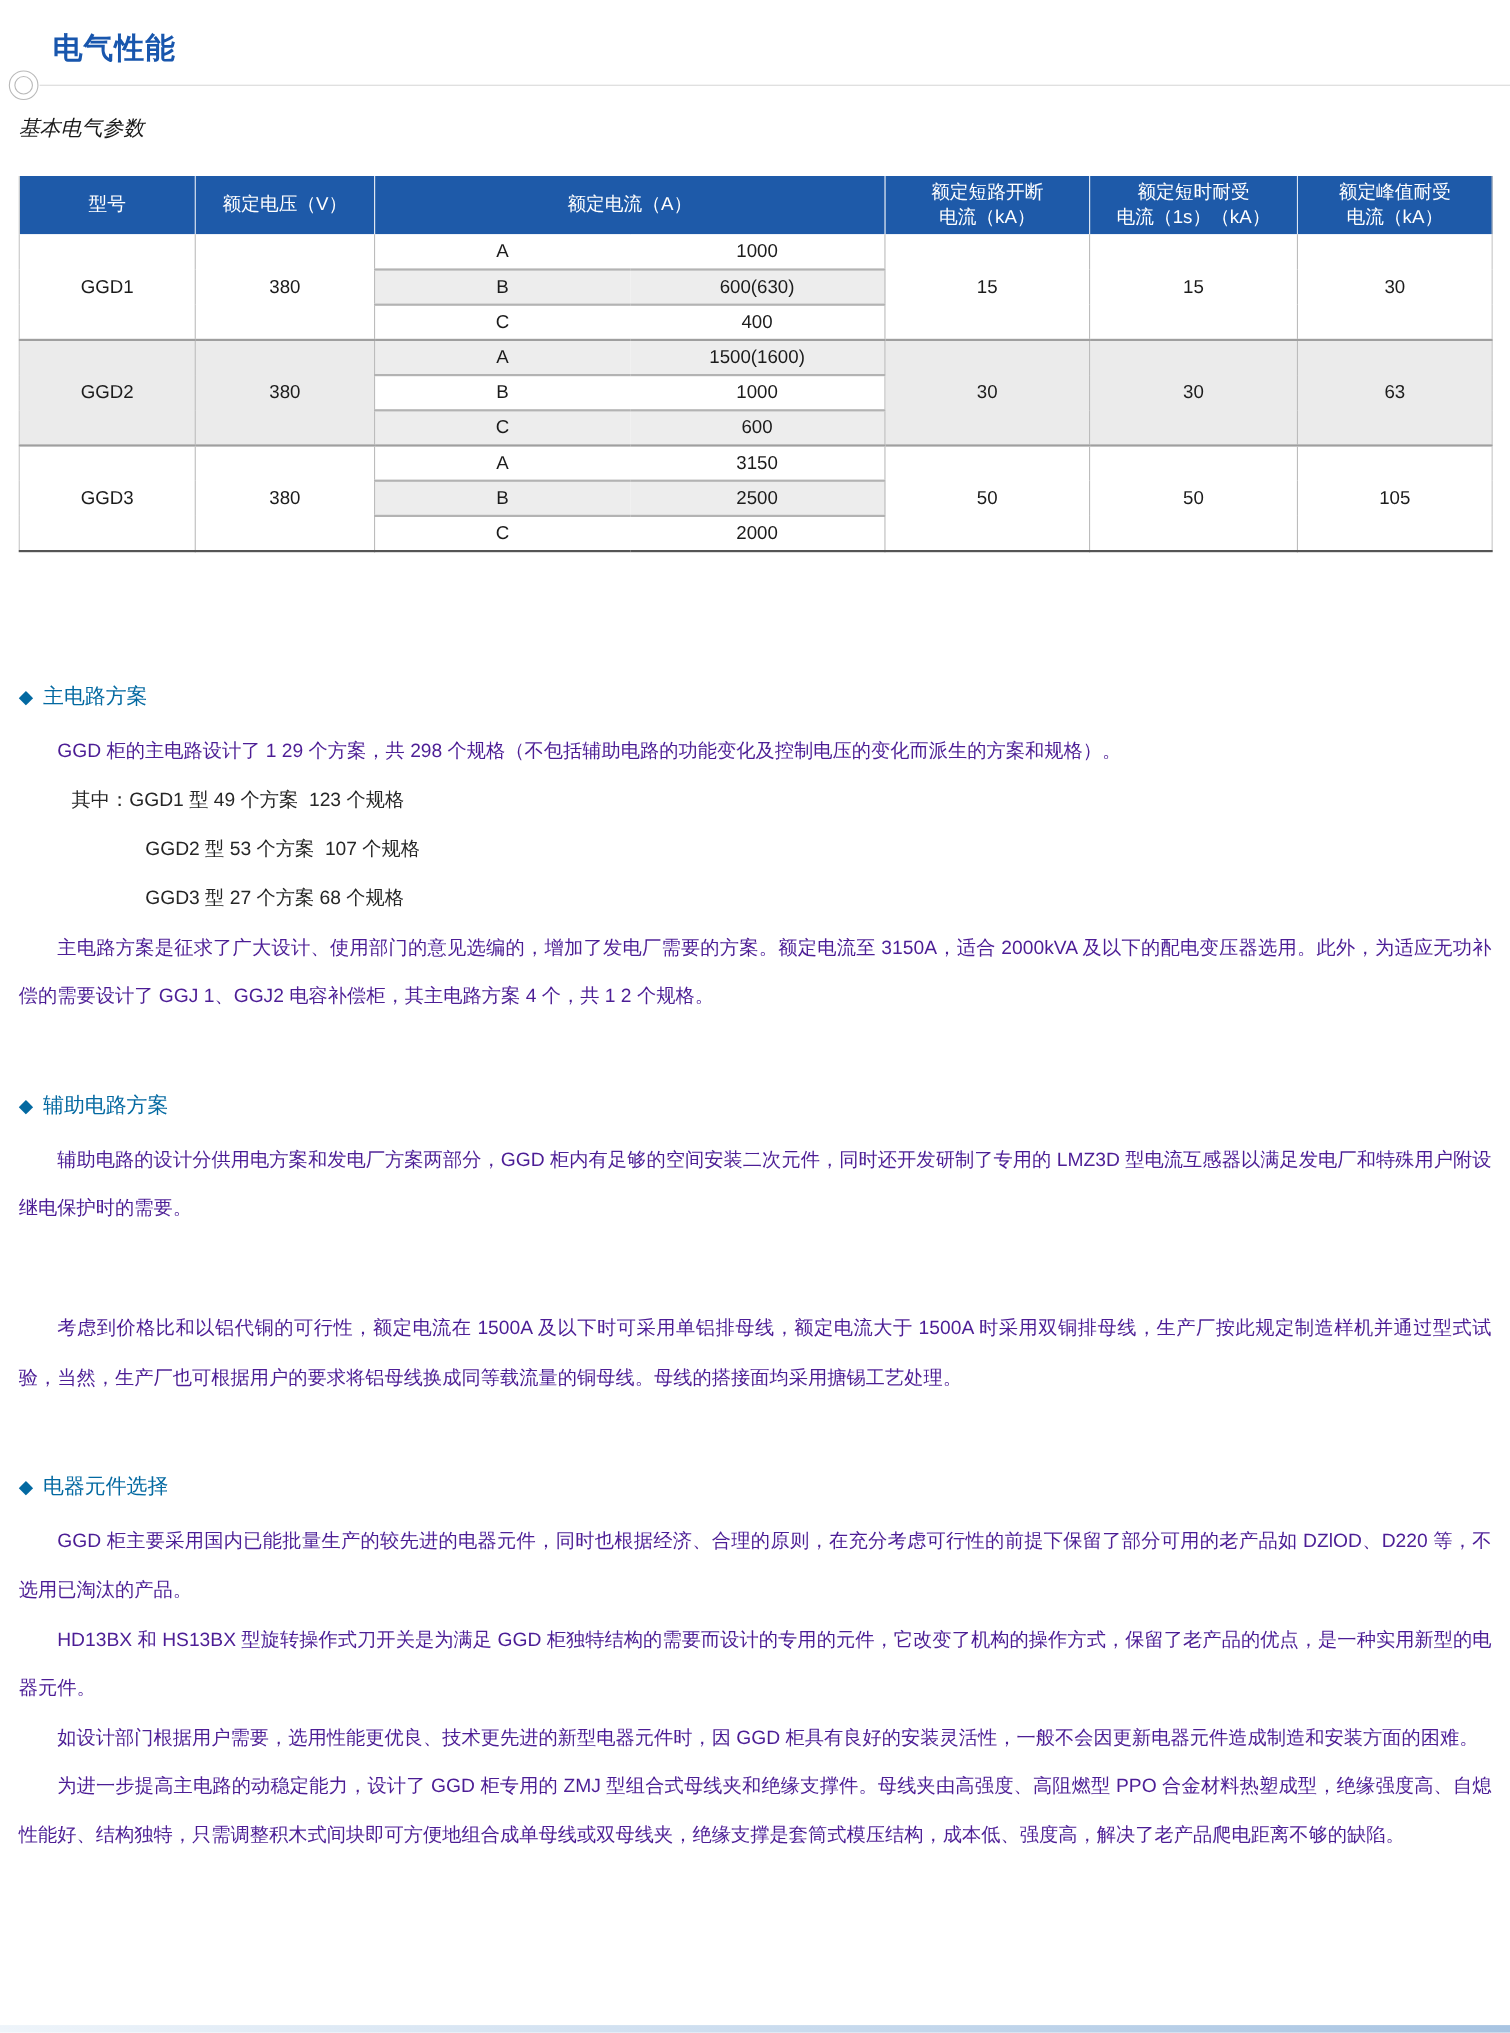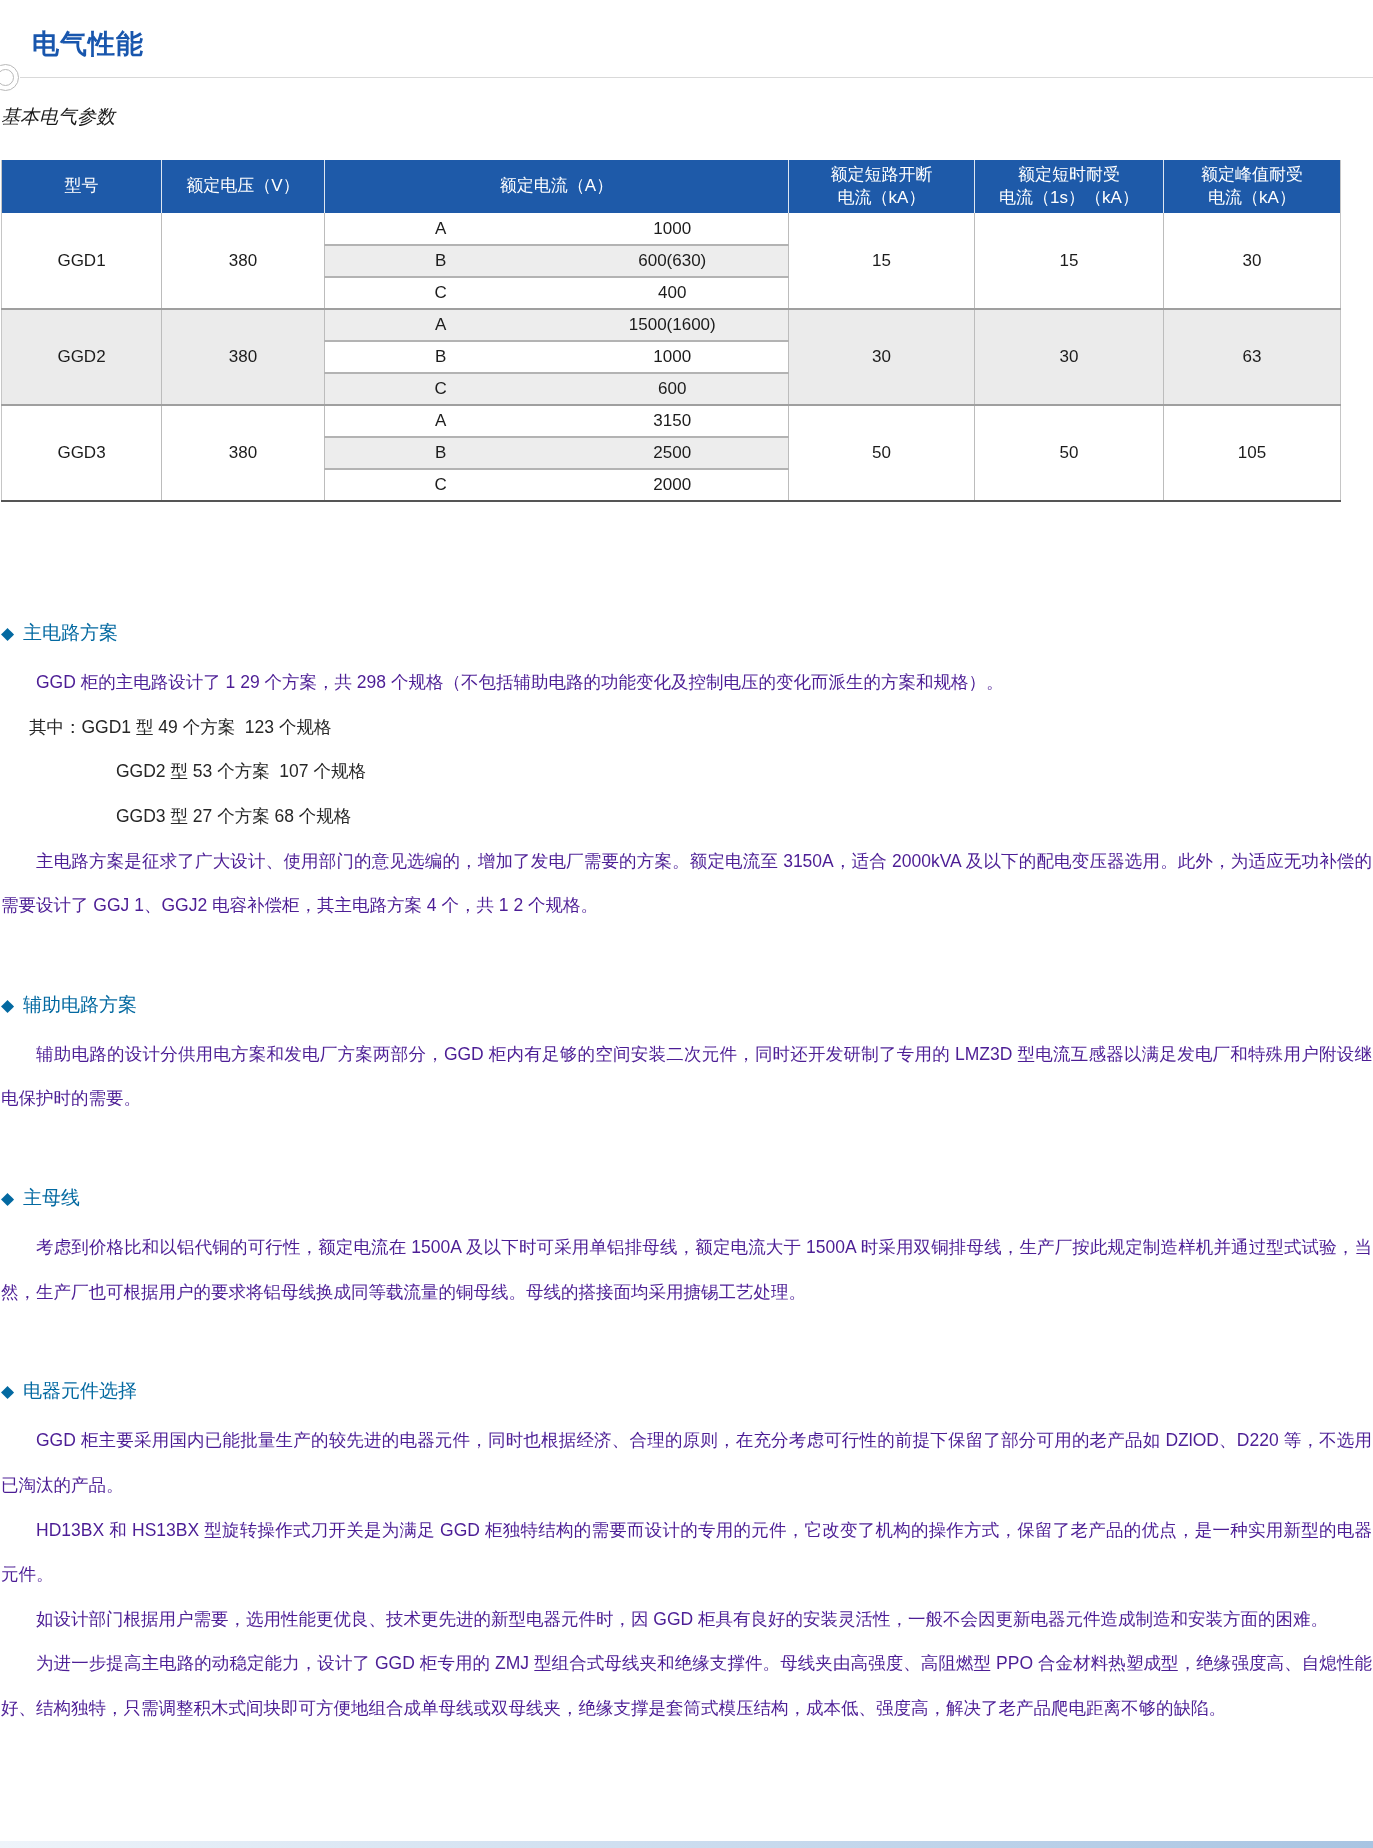--- a/index.html
+++ b/index.html
@@ -2,21 +2,21 @@
 <html><head>
 <meta charset="utf-8">
 <style>
   * { box-sizing: border-box; }
   html,body { margin:0; padding:0; }
   body {
     width:1373px; height:1848px; position:relative; overflow:hidden;
     background:#ffffff; color:#222;
     font-family:"Liberation Sans","DejaVu Sans",sans-serif;
   }
-  .content { padding:0 1px; }
+  .content { padding:0 17px; }
 
   
   .page-header { position:relative; padding-top:26px; }
   .page-title {
     margin:0 0 0 31px; font-size:27px; font-weight:bold;
     color:#1856AD; letter-spacing:1px;
   }
   .rule-row { position:relative; height:32px; margin:2px 0 0 -17px; }
   .rule-line { position:absolute; left:36px; right:-17px; top:13px; border-top:1px solid #d9d9d9; }
   .ring-outer {
@@ -54,21 +54,21 @@
   
   .section { margin-top:64px; }
   .section.first { margin-top:118px; }
   .section-title { margin:0 0 14px 0; font-size:19px; font-weight:normal; color:#0369a1; }
   .section-title .diamond { font-size:17px; margin-right:9px; }
   .section p {
     margin:0; font-size:17.5px; line-height:2.55; color:#4c1d95;
     text-align:justify; text-indent:2em;
   }
   .section .line { font-size:17.5px; line-height:2.55; color:#262626; white-space:pre-wrap; }
-  .line.indent-1 { margin-left:28px; }
+  .line.indent-1 { margin-left:48px; }
   .line.indent-2 { margin-left:115px; }
 
   
   .bottom-strip {
     position:absolute; left:0; right:0; bottom:0; height:7px;
     background:linear-gradient(to right,#eef4fa 0%,#cfdff0 45%,#a8c4e2 100%);
   }
 </style>
 </head>
 <body>
@@ -171,21 +171,20 @@
         <div class="line indent-1">其中：GGD1 型 49 个方案  123 个规格</div>
         <div class="line indent-2">GGD2 型 53 个方案  107 个规格</div>
         <div class="line indent-2">GGD3 型 27 个方案 68 个规格</div>
         <p>主电路方案是征求了广大设计、使用部门的意见选编的，增加了发电厂需要的方案。额定电流至 3150A，适合 2000kVA 及以下的配电变压器选用。此外，为适应无功补偿的需要设计了 GGJ 1、GGJ2 电容补偿柜，其主电路方案 4 个，共 1 2 个规格。</p>
       </div>
       <div class="section">
         <h3 class="section-title"><span class="diamond">◆</span><span>辅助电路方案</span></h3>
         <p>辅助电路的设计分供用电方案和发电厂方案两部分，GGD 柜内有足够的空间安装二次元件，同时还开发研制了专用的 LMZ3D 型电流互感器以满足发电厂和特殊用户附设继电保护时的需要。</p>
       </div>
       <div class="section">
-        <h3 class="section-title"><span class="diamond">◆</span><span>主母线</span></h3>
         <p>考虑到价格比和以铝代铜的可行性，额定电流在 1500A 及以下时可采用单铝排母线，额定电流大于 1500A 时采用双铜排母线，生产厂按此规定制造样机并通过型式试验，当然，生产厂也可根据用户的要求将铝母线换成同等载流量的铜母线。母线的搭接面均采用搪锡工艺处理。</p>
       </div>
       <div class="section">
         <h3 class="section-title"><span class="diamond">◆</span><span>电器元件选择</span></h3>
         <p>GGD 柜主要采用国内已能批量生产的较先进的电器元件，同时也根据经济、合理的原则，在充分考虑可行性的前提下保留了部分可用的老产品如 DZlOD、D220 等，不选用已淘汰的产品。</p>
         <p>HD13BX 和 HS13BX 型旋转操作式刀开关是为满足 GGD 柜独特结构的需要而设计的专用的元件，它改变了机构的操作方式，保留了老产品的优点，是一种实用新型的电器元件。</p>
         <p>如设计部门根据用户需要，选用性能更优良、技术更先进的新型电器元件时，因 GGD 柜具有良好的安装灵活性，一般不会因更新电器元件造成制造和安装方面的困难。</p>
         <p>为进一步提高主电路的动稳定能力，设计了 GGD 柜专用的 ZMJ 型组合式母线夹和绝缘支撑件。母线夹由高强度、高阻燃型 PPO 合金材料热塑成型，绝缘强度高、自熄性能好、结构独特，只需调整积木式间块即可方便地组合成单母线或双母线夹，绝缘支撑是套筒式模压结构，成本低、强度高，解决了老产品爬电距离不够的缺陷。</p>
       </div>
     </div>

